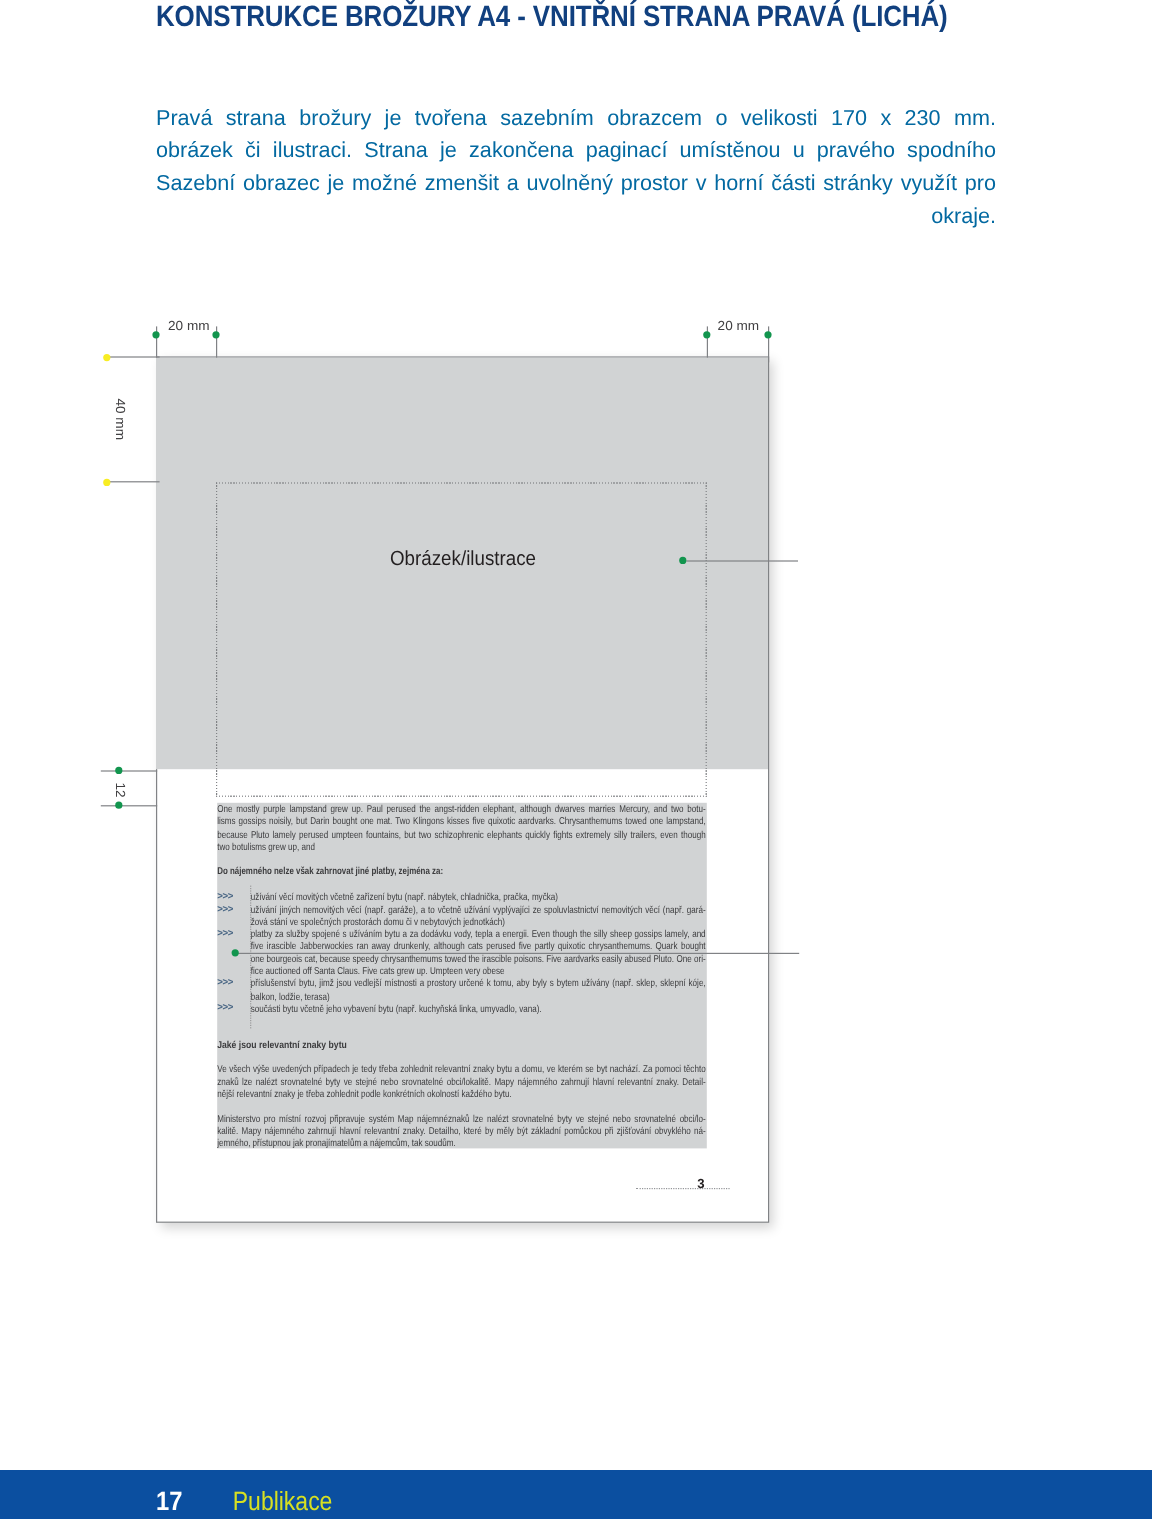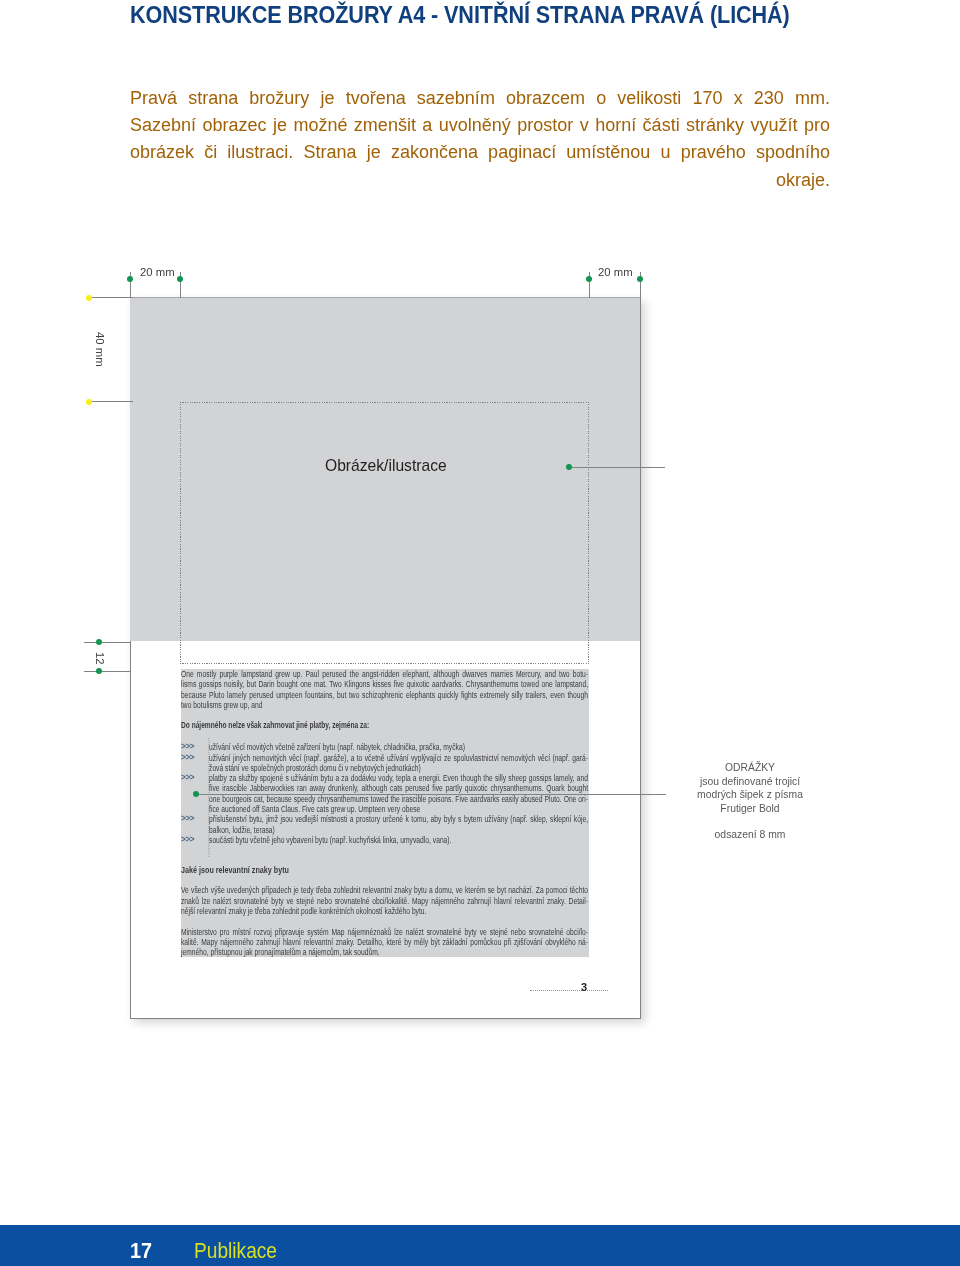--- a/index.html
+++ b/index.html
@@ -1,18 +1,18 @@
 <!DOCTYPE html>
 <html><head>
 <meta charset="utf-8">
 <style>
   html,body{margin:0;padding:0;}
   body{width:960px;height:1266px;background:#fff;font-family:"Liberation Sans",sans-serif;overflow:hidden;position:relative;-webkit-font-smoothing:antialiased;}
   .page-title{position:absolute;left:130px;top:1px;font-size:24.4px;font-weight:bold;color:#11407f;letter-spacing:-0.1px;white-space:nowrap;transform:scaleX(.886);transform-origin:left top;}
-  .intro{position:absolute;left:130px;top:84.5px;width:700px;font-size:18px;color:#a16207;}
+  .intro{position:absolute;left:130px;top:84.5px;width:700px;font-size:18px;color:#0369a1;}
   .iline{line-height:27.4px;white-space:nowrap;text-align:right;}
   .just{text-align:justify;text-align-last:justify;white-space:normal;}
   .footer{position:absolute;left:0;top:1225px;width:960px;height:41px;background:#0b4fa0;}
   .footer .num{position:absolute;left:130px;top:13px;color:#fff;font-size:22px;font-weight:bold;white-space:nowrap;transform:scaleX(.9);transform-origin:left top;}
   .footer .lbl{position:absolute;left:194px;top:13px;color:#d7e021;font-size:22px;font-weight:normal;white-space:nowrap;transform:scaleX(.87);transform-origin:left top;}
   
   .mock{position:absolute;left:0;top:0;width:960px;height:1266px;}
   .sheet{position:absolute;left:130px;top:297px;width:511px;height:722px;background:#fff;border:1px solid #808285;box-sizing:border-box;box-shadow:4px 4px 9px rgba(0,0,0,.17);}
   .graybar{position:absolute;left:-1px;top:-1px;width:510px;height:344px;background:#d1d3d4;border-top:1px solid #a7a9ac;box-sizing:border-box;}
   .gdot{position:absolute;width:6px;height:6px;border-radius:50%;background:#12954e;}
@@ -51,22 +51,22 @@
   .note{position:absolute;font-size:11.5px;color:#58595b;text-align:center;line-height:13.6px;}
   .note > div{transform:scaleX(.90);}
   .note .sp{height:13px;}
 </style>
 </head>
 <body>
 
 <div class="page-title">KONSTRUKCE BROŽURY A4 - VNITŘNÍ STRANA PRAVÁ (LICHÁ)</div>
 <div class="intro">
   <div class="iline just">Pravá strana brožury je tvořena sazebním obrazcem o velikosti 170 x 230 mm.</div>
+  <div class="iline just">obrázek či ilustraci. Strana je zakončena paginací umístěnou u pravého spodního</div>
   <div class="iline just">Sazební obrazec je možné zmenšit a uvolněný prostor v horní části stránky využít pro</div>
-  <div class="iline just">obrázek či ilustraci. Strana je zakončena paginací umístěnou u pravého spodního</div>
   <div class="iline">okraje.</div>
 </div>
 
 <div class="mock">
   <div class="sheet">
     <div class="graybar"></div>
     <div class="bodytext">
      <div class="btinner">
       <div class="para">
         <div>One mostly purple lampstand grew up. Paul perused the angst-ridden elephant, although dwarves marries Mercury, and two botu-</div>
@@ -157,26 +157,18 @@
   <div class="gdot" style="left:566px;top:464px;"></div>
 
   <div class="hline" style="left:84px;top:642px;width:47px;"></div>
   <div class="hline" style="left:84px;top:671px;width:47px;"></div>
   <div class="gdot" style="left:96.4px;top:639.3px;"></div>
   <div class="gdot" style="left:96.4px;top:667.7px;"></div>
   <div class="dimlbl-v" style="left:105.5px;top:651.5px;">12</div>
 
   <div class="hline" style="left:196px;top:794px;width:470px;"></div>
   <div class="gdot" style="left:193px;top:791px;"></div>
-  <div class="note" style="left:670px;top:761px;width:160px;">
-    <div>ODRÁŽKY</div>
-    <div>jsou definované trojicí</div>
-    <div>modrých šipek z písma</div>
-    <div>Frutiger Bold</div>
-    <div class="sp"></div>
-    <div>odsazení 8 mm</div>
-  </div>
 </div>
 
 <div class="footer">
   <span class="num">17</span>
   <span class="lbl">Publikace</span>
 </div>
 
 </body></html>

